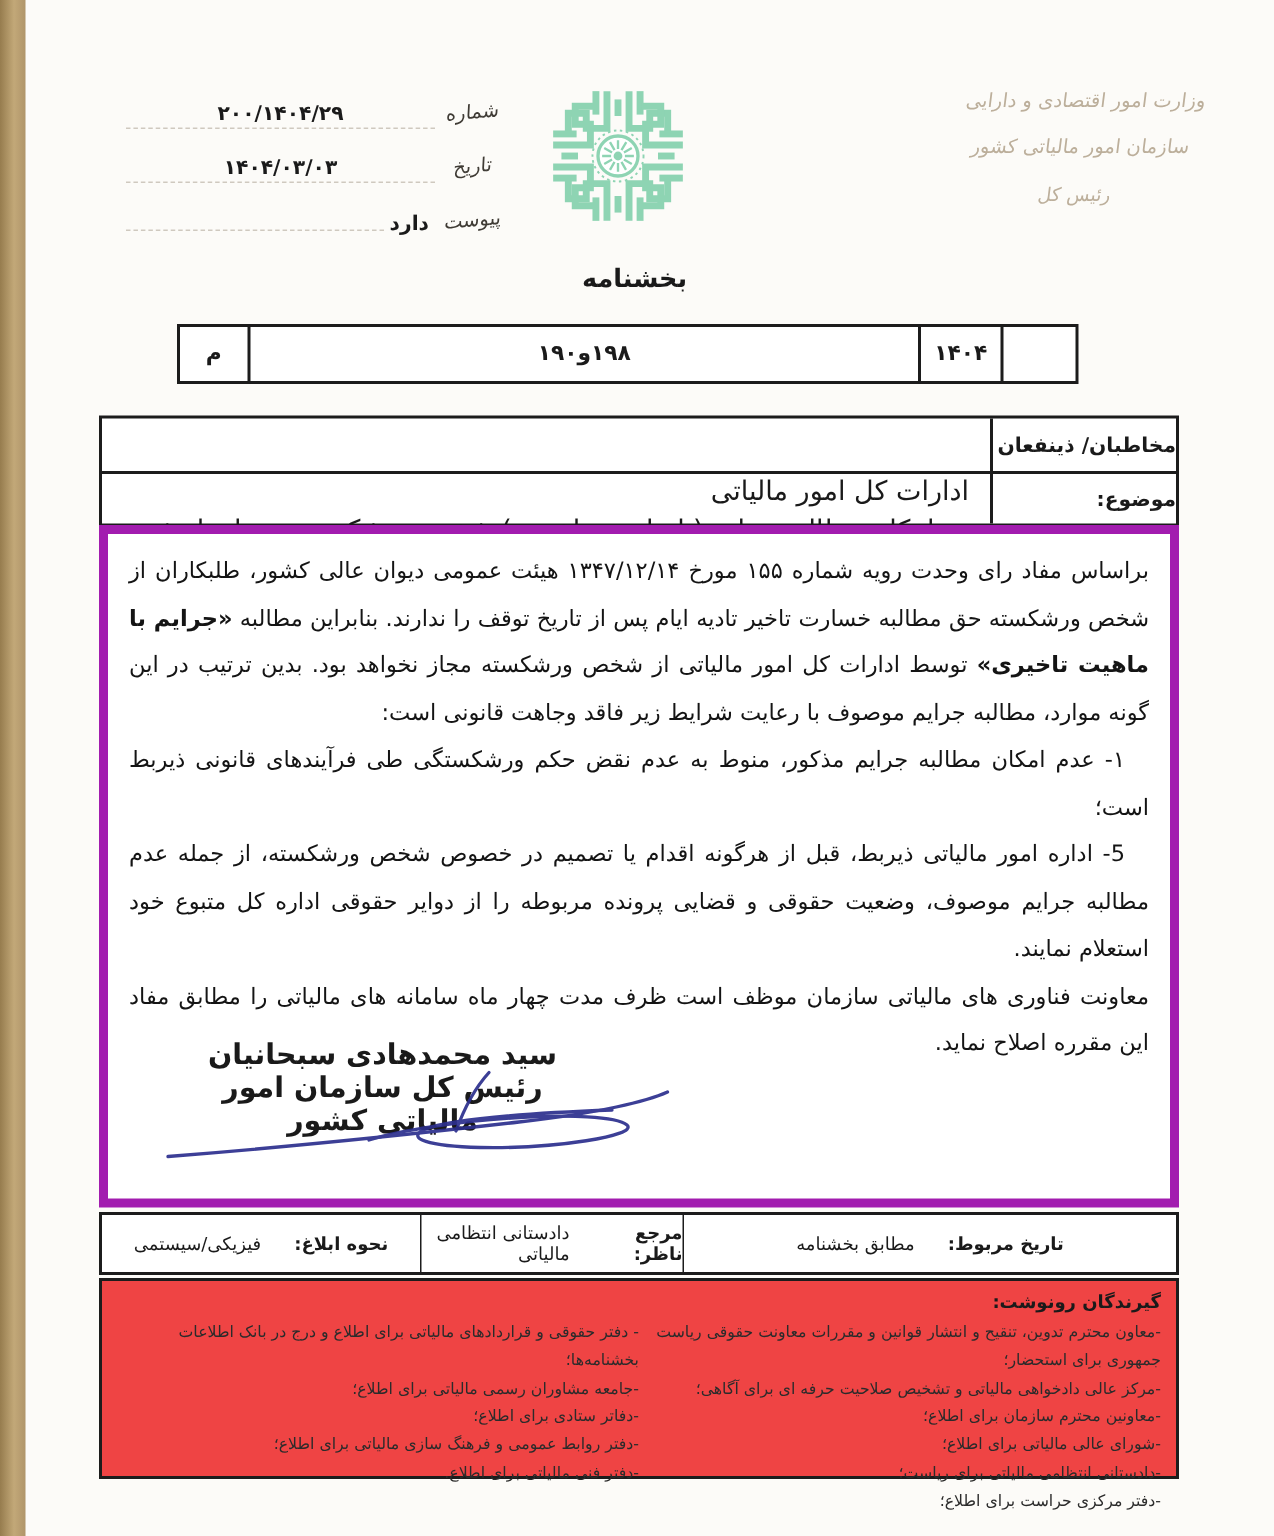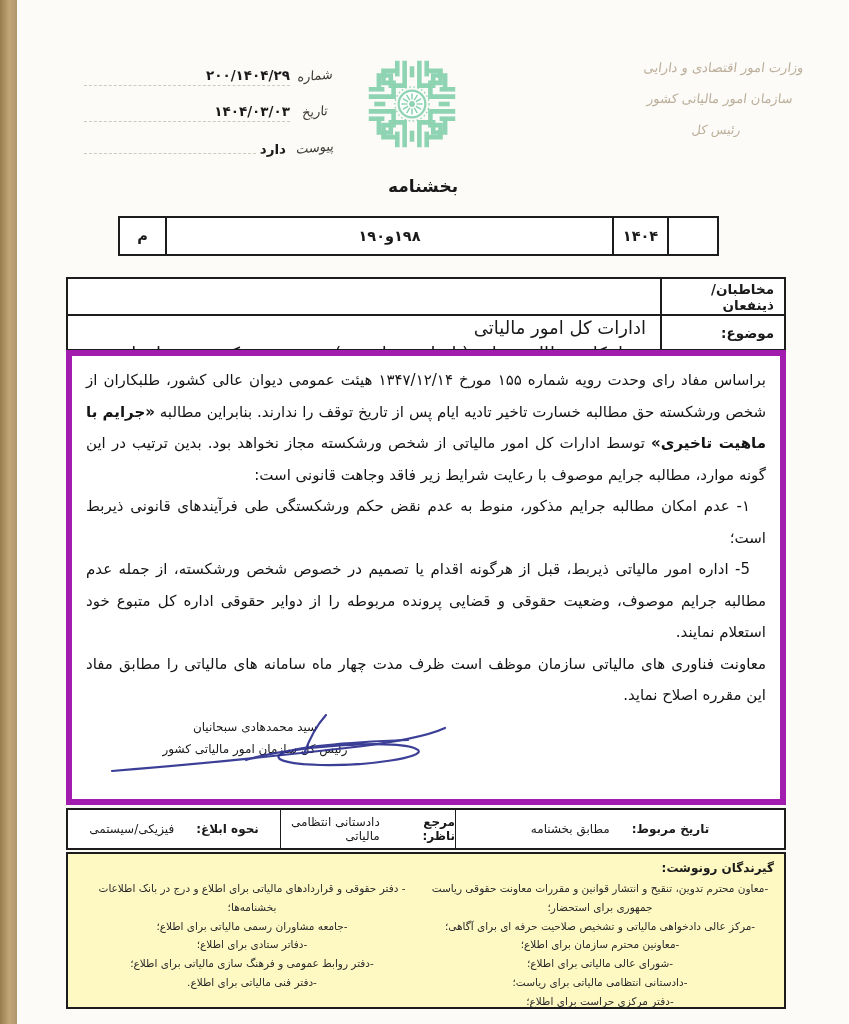--- a/index.html
+++ b/index.html
@@ -19,21 +19,21 @@
   .letterhead .l3 { font-size:12.5px; }
 
   
   .logo { position:absolute; top:56px; left:366px; width:92px; height:96px; }
 
   
   .meta { position:absolute; top:50px; left:84px; width:256px; }
   .meta-row { display:flex; align-items:flex-end; height:36px; }
   .meta-label { min-width:50px; text-align:center; font-size:13px; color:#3f3b35;
     display:inline-block; transform:rotate(-5deg) skewX(-8deg); padding-bottom:3px; }
-  .meta-line { flex:1; border-bottom:1px dashed #cfc9bf; padding-bottom:1px; }
+  .meta-line { flex:1; border-bottom:1px dashed #cfc9bf; text-align:center; padding-bottom:1px; }
   .meta-value { font-weight:bold; font-size:13.5px; letter-spacing:.5px; }
   .meta-attach { font-weight:bold; font-size:13.5px; padding:0 4px 1px; }
   .meta-fill { flex:1; border-bottom:1px dashed #cfc9bf; height:1px; margin-bottom:4px; }
 
   .doc-title { position:absolute; top:176px; right:66px; width:720px; text-align:center;
     font-size:17px; font-weight:bold; letter-spacing:.5px; }
 
   
   .code-strip { position:absolute; top:216px; left:118px; width:601px; height:40px;
     border:2px solid #1c1c1c; display:flex; direction:ltr; background:#fff; }
@@ -43,54 +43,54 @@
   .cell-mid { flex:1; border-right:2px solid #1c1c1c; direction:rtl; }
   .cell-year { width:55px; border-right:2px solid #1c1c1c; }
   .cell-blank { width:48px; }
 
   
   .info-table { position:absolute; top:277px; right:63px; width:720px;
     border:2px solid #1c1c1c; background:#fff; }
   .info-row { display:flex; height:35px; align-items:stretch; }
   .info-row + .info-row { border-top:2px solid #1c1c1c; }
   .info-label { width:124px; border-left:2px solid #1c1c1c; display:flex; align-items:center;
-    padding-right:10px; font-weight:bold; font-size:13.5px; }
+    font-weight:bold; font-size:13.5px; }
   .info-value { flex:1; display:flex; align-items:center; padding-right:14px;
     font-weight:normal; font-size:18px;margin-top:48px; }
   .info-value.centered { justify-content:flex-start; }
   .subject .info-value { justify-content:center; padding-right:0; }
 
   
   .body-box { position:absolute; top:350px; right:63px; width:720px; height:455px;
     border:6px solid #a21caf; background:#fff; padding:9px 14px 0;
     font-size:15px; line-height:31.5px; text-align:justify; color:#141414; }
   .body-box p { margin:0; }
   .indent { text-indent:16px; }
 
   
-  .sig-block { position:absolute; top:716px; right:469px; width:250px; text-align:center;
-    font-weight:normal; font-size:12px; line-height:22px; z-index:2; }
+  .sig-block { position:absolute; top:692px; right:469px; width:250px; text-align:center;
+    font-weight:bold; font-size:19px; line-height:22px; z-index:2; }
   .sig-svg { position:absolute; top:708px; left:108px; width:344px; height:80px; z-index:3; }
 
   
   .footer-row { position:absolute; top:808px; right:63px; width:720px; height:42px;
     border:2px solid #1c1c1c; display:flex; background:#fff; }
   .f-cell { display:flex; align-items:center; justify-content:center; gap:5px; font-size:12px; }
   .f-exec { flex:1; }
   .f-sup { width:176px; border-left:1.5px solid #1c1c1c; border-right:1.5px solid #1c1c1c; }
   .f-notify { width:212px; }
   .f-label { font-weight:bold;margin-left:17px; }
 
   
-  .cc-box { position:absolute; top:852px; right:63px; width:720px; height:157px;
-    border:2px solid #1c1c1c; background:#fef9c3; padding:5px 10px 0; }
+  .cc-box { position:absolute; top:852px; right:63px; width:720px; height:134px;
+    border:2px solid #1c1c1c; background:#ef4444; padding:5px 10px 0; }
   .cc-head { font-weight:bold; font-size:12px; line-height:18px; }
   .cc-cols { display:flex; margin-top:2px; }
   .cc-col { flex:1; }
-  .cc-col p { font-size:10.5px; line-height:18.8px; text-align:center; color:#2b2b2b; }
+  .cc-col p { font-size:10.5px; line-height:18.8px; text-align:right; color:#2b2b2b; }
 </style>
 </head>
 <body>
 
 <div class="page">
   <div class="edge-strip"></div>
 
   <div class="letterhead">
     <div>وزارت امور اقتصادی و دارایی</div>
     <div>سازمان امور مالیاتی کشور</div>

